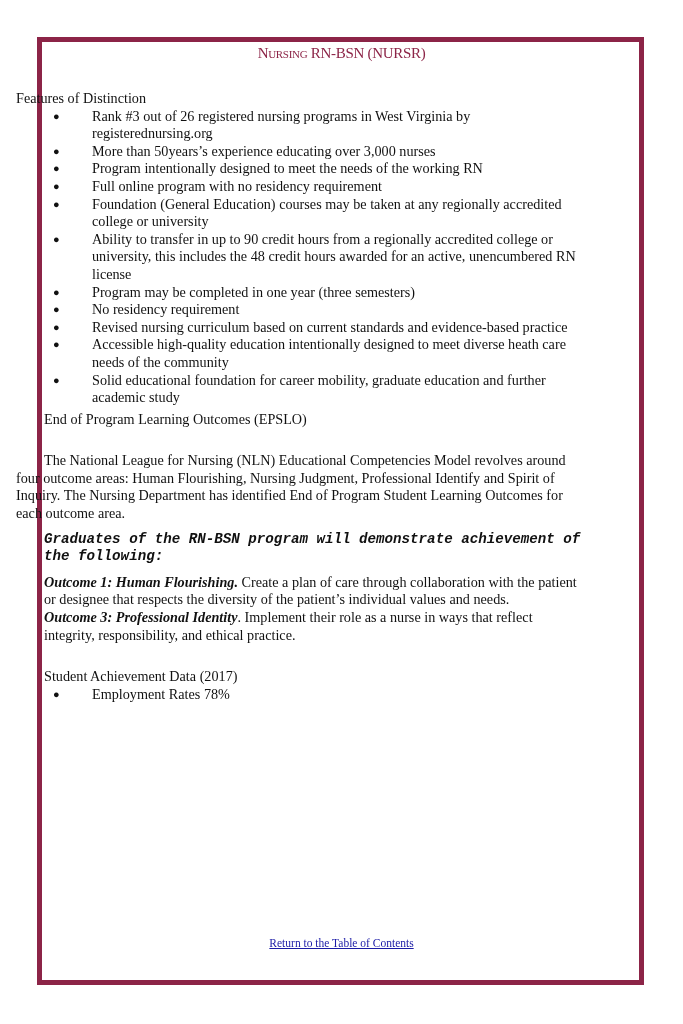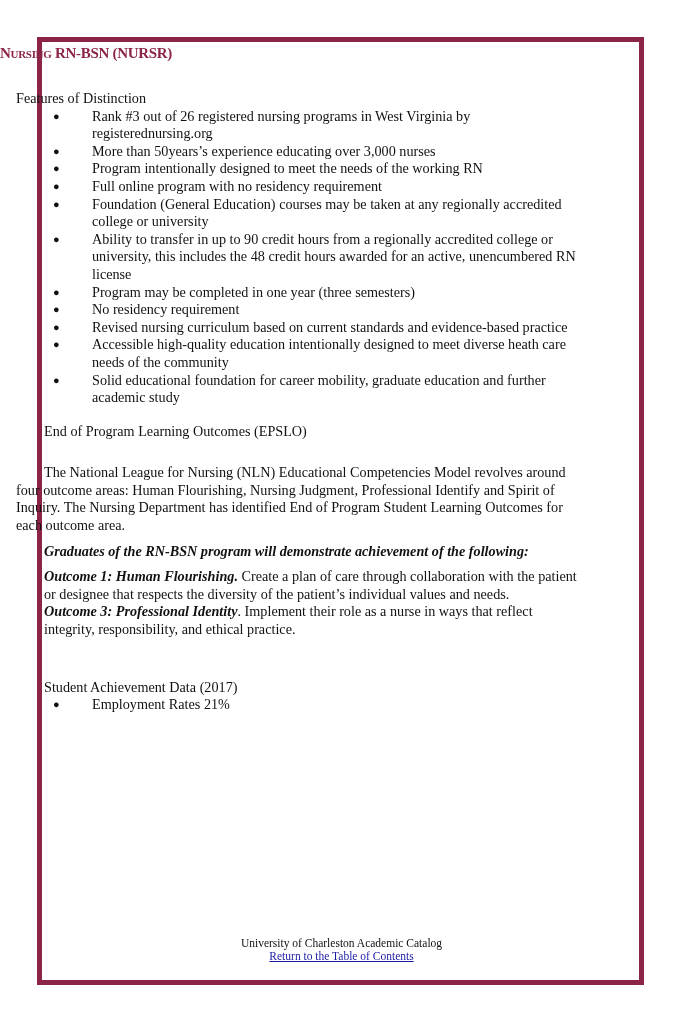--- a/index.html
+++ b/index.html
@@ -1,36 +1,36 @@
 <!DOCTYPE html>
 <html><head>
   <meta charset="utf-8">
   <style>
     html, body { margin: 0; padding: 0; background: #ffffff; }
     body { width: 683px; height: 1024px; position: relative; overflow: hidden;
       font-family: "Liberation Serif", "DejaVu Serif", serif; color: #111; }
     .frame { position: absolute; left: 37px; top: 37px; width: 597px; height: 938px;
       border: 5px solid #8c2447; box-sizing: content-box; }
-    .title { position: absolute; left: 0; right: 0; top: 45px; text-align: left;
-      color: #8c2447; font-weight: bold; font-size: 15px; letter-spacing: -0.3px;
+    .title { position: absolute; left: 0; right: 0; top: 45px; text-align: center;
+      color: #8c2447; font-weight: normal; font-size: 15px; letter-spacing: -0.3px;
       font-variant: small-caps; }
     .content { position: absolute; left: 44px; top: 90px; width: 540px;
       font-size: 14.2px; line-height: 17.6px; }
     h2 { font-size: 14.2px; font-weight: normal; margin: 0; }
     h2.feat { margin-left: -28px; }
     ul { list-style: none; margin: 0; padding: 0; }
     li { position: relative; padding-left: 48px; }
     li .bullet { position: absolute; left: 9px; top: 0; font-size: 11px; }
-    .sec2 { margin-top: 16px; }
+    .sec2 { margin-top: 4px; }
     p { margin: 0; }
     .para { margin-top: 24px; text-indent: 28px; margin-left: -28px; width: 568px; }
-    .grad { margin-top: 8px; font-weight: bold; font-style: italic; }
+    .grad { margin-top: 8px; font-weight: bold; font-style: italic; font-family: Liberation Mono, monospace; }
     .outcomes { margin-top: 8px; }
     .outcome b { font-style: italic; }
-    .sec3 { margin-top: 40px; }
+    .sec3 { margin-top: 24px; }
     .footer { position: absolute; left: 0; right: 0; top: 937px; text-align: center;
       font-size: 11.5px; line-height: 12.5px; }
     .footer a { color: #1a1aa6; text-decoration: underline; }
   </style>
 </head>
 <body>
 
 <div class="frame"></div>
 
 <div class="title">Nursing RN-BSN (NURSR)</div>
@@ -55,20 +55,19 @@
   <p class="para">The National League for Nursing (NLN) Educational Competencies Model revolves around four outcome areas: Human Flourishing, Nursing Judgment, Professional Identify and Spirit of Inquiry. The Nursing Department has identified End of Program Student Learning Outcomes for each outcome area.</p>
   <p class="grad">Graduates of the RN-BSN program will demonstrate achievement of the following:</p>
 
   <div class="outcomes">
     <p class="outcome"><b>Outcome 1: Human Flourishing.</b><span> Create a plan of care through collaboration with the patient or designee that respects the diversity of the patient’s individual values and needs.</span></p>
     <p class="outcome"><b>Outcome 3: Professional Identity</b><span>. Implement their role as a nurse in ways that reflect integrity, responsibility, and ethical practice.</span></p>
   </div>
 
   <h2 class="sec3">Student Achievement Data (2017)</h2>
   <ul>
-    <li><span class="bullet">●</span><span>Employment Rates 21%</span></li>
+    <li><span class="bullet">●</span><span>Employment Rates 78%</span></li>
   </ul>
 </div>
 
 <div class="footer">
-  <div>University of Charleston Academic Catalog</div>
   <div><a href="#">Return to the Table of Contents</a></div>
 </div>
 
 </body></html>

